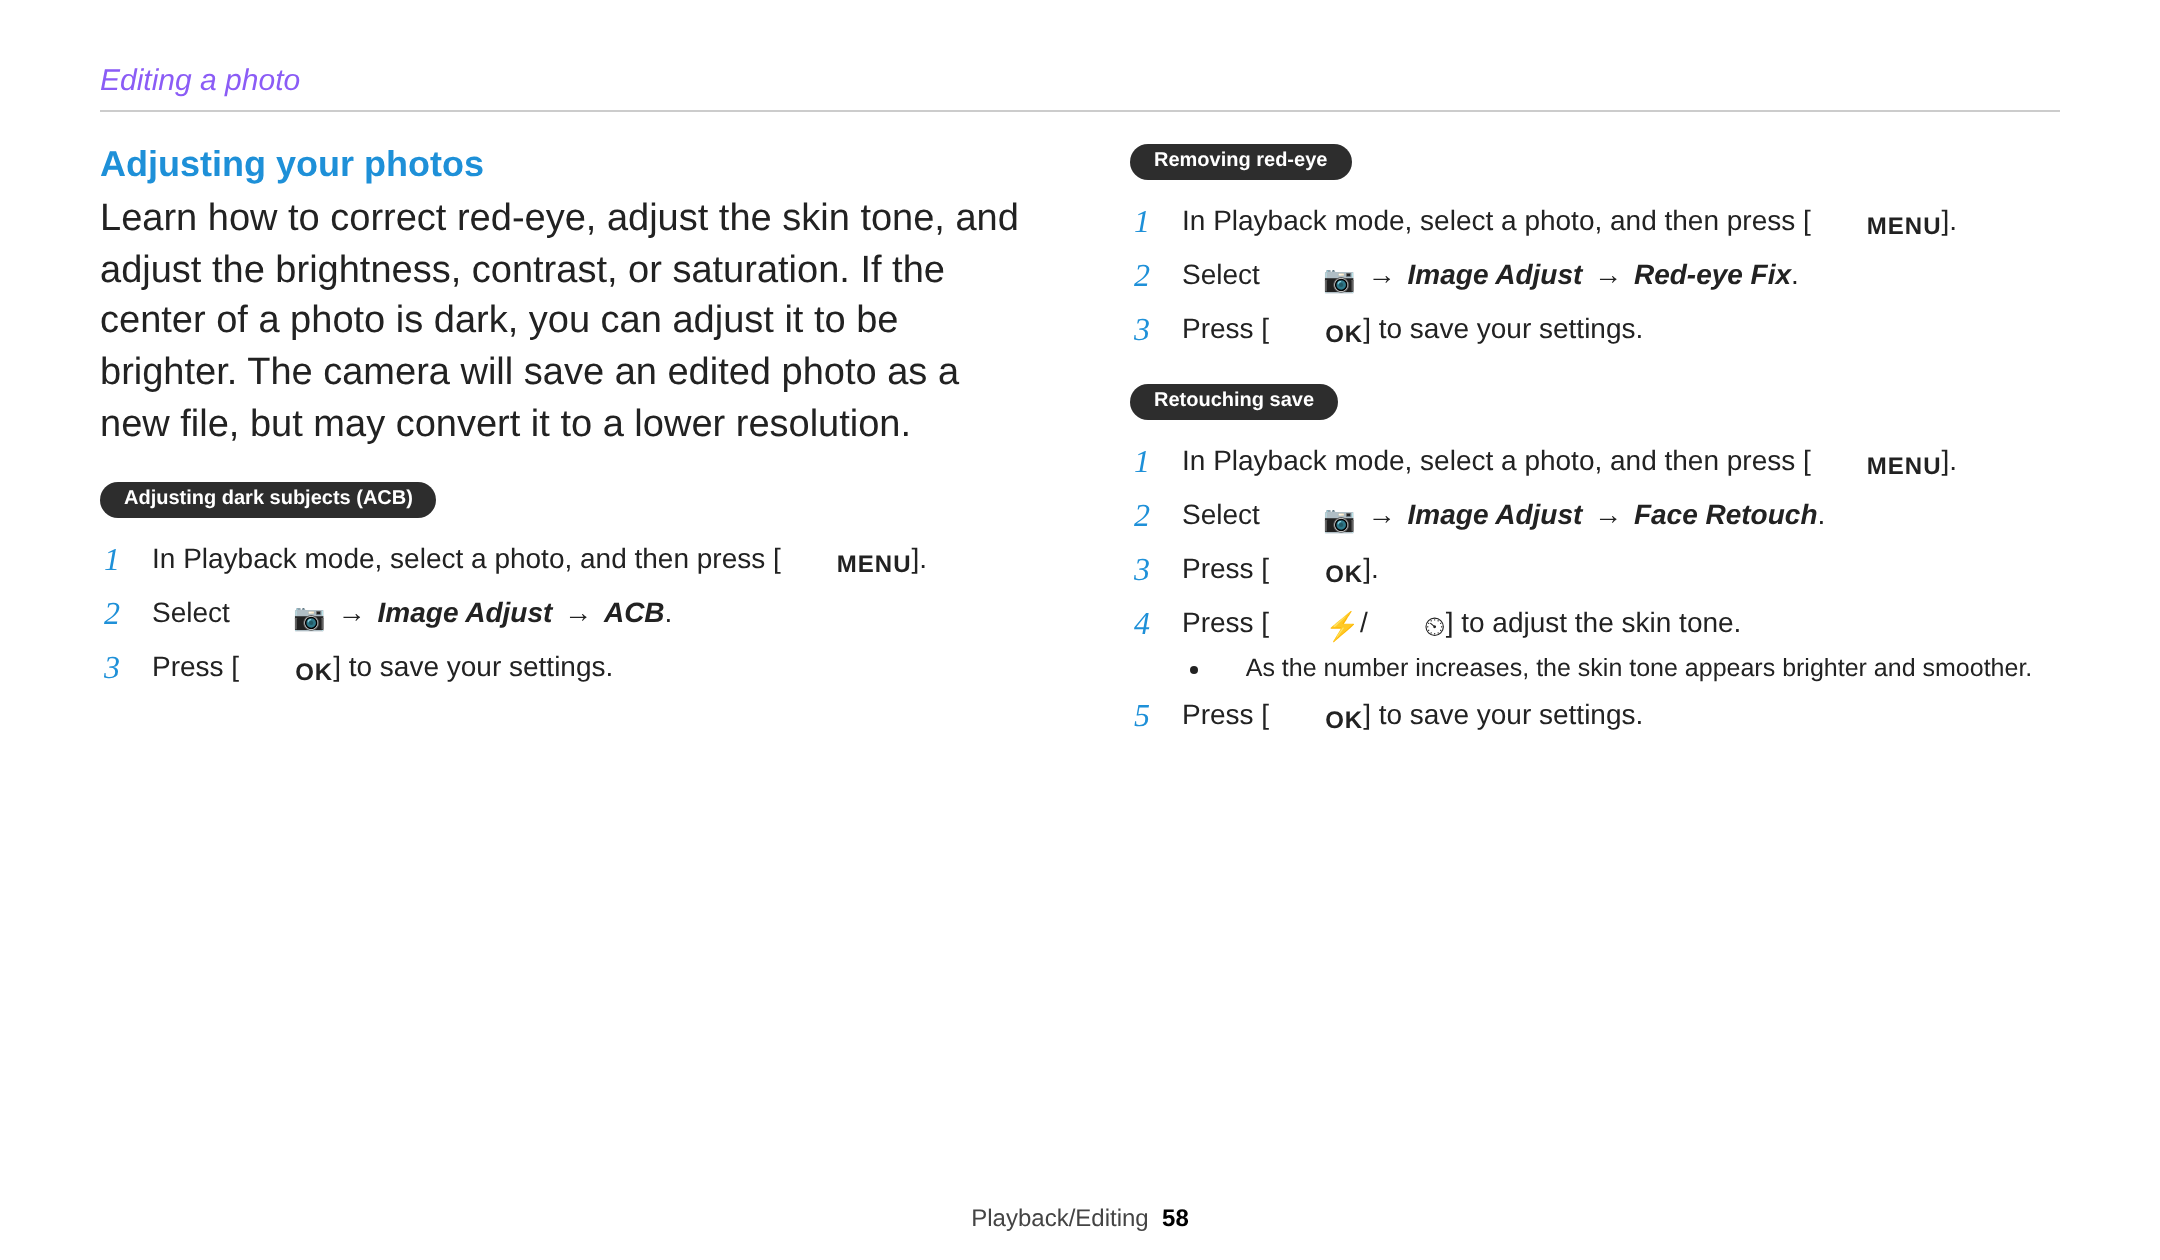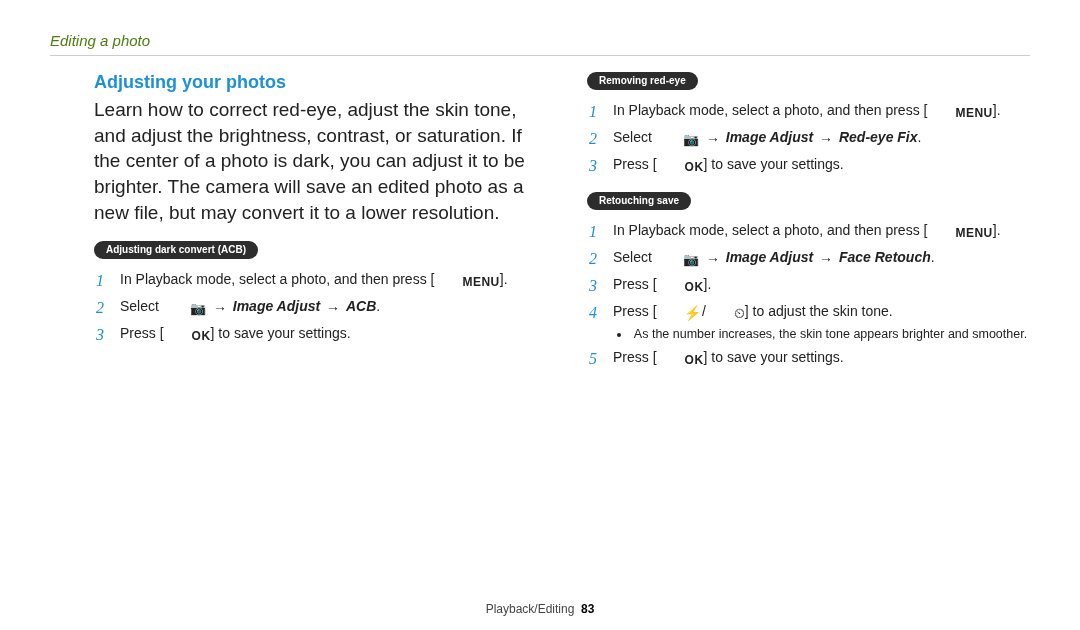--- a/index.html
+++ b/index.html
@@ -15,34 +15,33 @@
   }
   .page {
     padding: 32px 50px 0 50px;
     box-sizing: border-box;
     height: 100%;
     display: flex;
     flex-direction: column;
   }
   .header-title {
     font-size: 15px;
-    color: #4d7c0f;
+    color: #8b5cf6;
     font-style: italic;
     margin-bottom: 2px;
   }
   .hr {
     border: none;
     border-top: 1px solid #ccc;
     margin: 4px 0 14px 0;
   }
   .columns {
     display: flex;
     flex: 1;
     gap: 50px;
-    margin-left: 44px;
   }
   .col {
     flex: 1;
     min-width: 0;
   }
   .section-heading {
     color: #1e90d8;
     font-weight: 700;
     font-size: 18px;
     margin: 2px 0 4px 0;
@@ -137,21 +136,21 @@
 <div class="page">
   <div class="header-title">Editing a photo</div>
   <hr class="hr">
 
   <div class="columns">
 
     <div class="col">
       <div class="section-heading">Adjusting your photos</div>
       <p class="intro">Learn how to correct red-eye, adjust the skin tone, and adjust the brightness, contrast, or saturation. If the center of a photo is dark, you can adjust it to be brighter. The camera will save an edited photo as a new file, but may convert it to a lower resolution.</p>
 
-      <div class="pill">Adjusting dark convert (ACB)</div>
+      <div class="pill">Adjusting dark subjects (ACB)</div>
 
       <ol class="steps">
         <li>
           <span>In Playback mode, select a photo, and then press [</span><span class="icon icon-menu">MENU</span><span>].</span>
         </li>
         <li>
           <span>Select </span><span class="icon icon-cam">📷</span>
           <span class="arrow">→</span>
           <span class="bold">Image Adjust</span>
           <span class="arrow">→</span>
@@ -203,15 +202,15 @@
           </ul>
         </li>
         <li>
           <span>Press [</span><span class="icon icon-ok">OK</span><span>] to save your settings.</span>
         </li>
       </ol>
     </div>
   </div>
 
   <div class="footer">
-    <span>Playback/Editing</span>&nbsp;&nbsp;<span class="pn">83</span>
+    <span>Playback/Editing</span>&nbsp;&nbsp;<span class="pn">58</span>
   </div>
 </div>
 
 </body></html>

